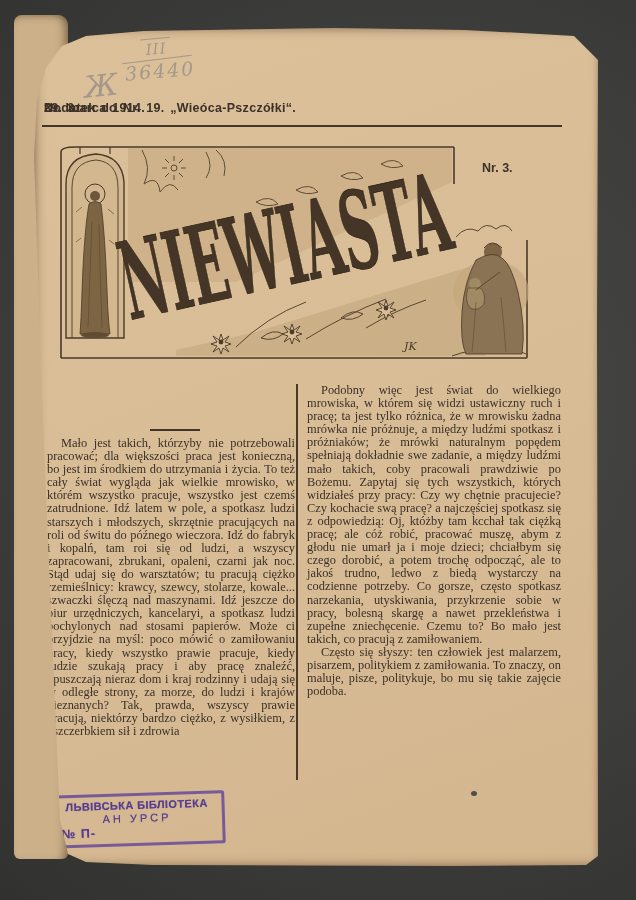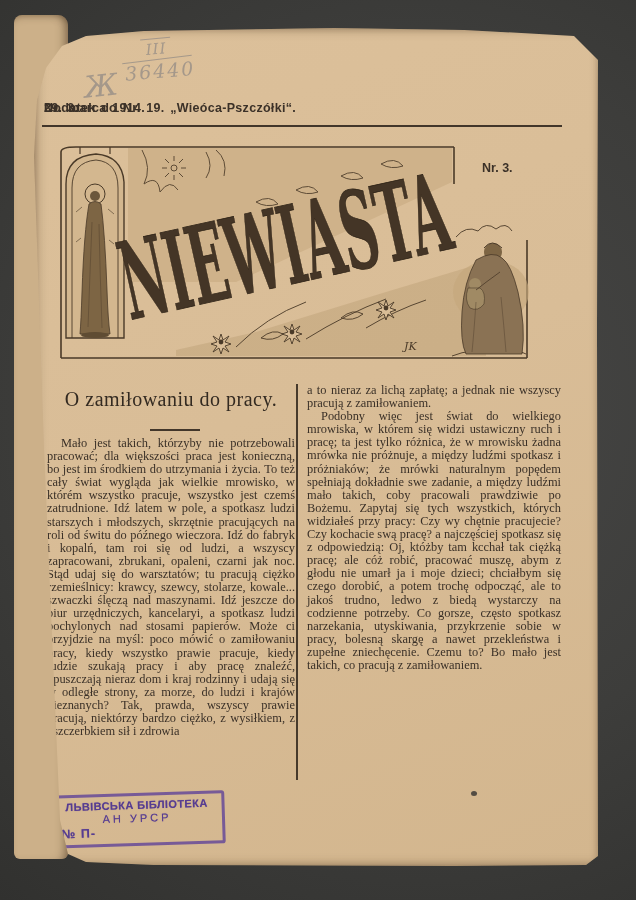--- a/index.html
+++ b/index.html
@@ -142,32 +142,31 @@
         <path d="M420,160 Q418,190 416,210 M445,155 Q448,185 450,210" stroke="#4a3a28" stroke-width="0.6" fill="none" opacity="0.7"></path>
       </g>
 
       <g transform="translate(74,178) rotate(-12.5)">
         <text transform="scale(1,1.42)" x="0" y="0" font-family="DejaVu Serif, serif" font-weight="bold" font-size="76" textLength="334" lengthAdjust="spacingAndGlyphs" fill="#443526" stroke="#2c2115" stroke-width="0.5">NIEWIASTA</text>
       </g>
       <text x="348" y="208" font-family="DejaVu Serif, serif" font-style="italic" font-size="11" fill="#4a3a28">JK</text>
     </svg>
     <div class="masthead-issue">Nr. 3.</div>
 
-    <div class="art-title">O zamiłowaniu do pracy.</div>
     <div class="title-rule"></div>
 
     <div class="col col-left">
       <p class="ind">Mało jest takich, którzyby nie potrzebowali pracować; dla większości praca jest konieczną, bo jest im środkiem do utrzymania i życia. To też cały świat wygląda jak wielkie mrowisko, w którém wszystko pracuje, wszystko jest czemś zatrudnione. Idź latem w pole, a spotkasz ludzi starszych i młodszych, skrzętnie pracujących na roli od świtu do późnego wieczora. Idź do fabryk i kopalń, tam roi się od ludzi, a wszyscy zapracowani, zbrukani, opaleni, czarni jak noc. Stąd udaj się do warsztatów; tu pracują ciężko rzemieślnicy: krawcy, szewcy, stolarze, kowale... szwaczki ślęczą nad maszynami. Idź jeszcze do biur urzędniczych, kancelaryi, a spotkasz ludzi pochylonych nad stosami papierów. Może ci przyjdzie na myśl: poco mówić o zamiłowaniu pracy, kiedy wszystko prawie pracuje, kiedy ludzie szukają pracy i aby pracę znaleźć, opuszczają nieraz dom i kraj rodzinny i udają się w odległe strony, za morze, do ludzi i krajów nieznanych? Tak, prawda, wszyscy prawie pracują, niektórzy bardzo ciężko, z wysiłkiem, z uszczerbkiem sił i zdrowia</p>
     </div>
 
     <div class="col-div"></div>
 
     <div class="col col-right">
-      <p>a to nieraz za lichą zapłatę; a jednak nie wszyscy pracują z zamiłowaniem.</p>
       <p class="ind">Podobny więc jest świat do wielkiego mrowiska, w którem się widzi ustawiczny ruch i pracę; ta jest tylko różnica, że w mrowisku żadna mrówka nie próżnuje, a między ludźmi spotkasz i próżniaków; że mrówki naturalnym popędem spełniają dokładnie swe zadanie, a między ludźmi mało takich, coby pracowali prawdziwie po Bożemu. Zapytaj się tych wszystkich, których widziałeś przy pracy: Czy wy chętnie pracujecie? Czy kochacie swą pracę? a najczęściej spotkasz się z odpowiedzią: Oj, któżby tam kcchał tak ciężką pracę; ale cóż robić, pracować muszę, abym z głodu nie umarł ja i moje dzieci; chciałbym się czego dorobić, a potem trochę odpocząć, ale to jakoś trudno, ledwo z biedą wystarczy na codzienne potrzeby. Co gorsze, często spotkasz narzekania, utyskiwania, przykrzenie sobie w pracy, bolesną skargę a nawet przekleństwa i zupełne zniechęcenie. Czemu to? Bo mało jest takich, co pracują z zamiłowaniem.</p>
+      <p class="ind">Często się słyszy: ten człowiek jest malarzem, pisarzem, politykiem z zamiłowania. To znaczy, on maluje, pisze, politykuje, bo mu się takie zajęcie podoba.</p>
     </div>
 
     <div class="stamp">
       <span class="stamp-l1">ЛЬВІВСЬКА БІБЛІОТЕКА</span>
       <span class="stamp-l2">АН УРСР</span>
       <span class="stamp-l3">№ П-</span>
     </div>
 
     <div class="speck"></div>
 

